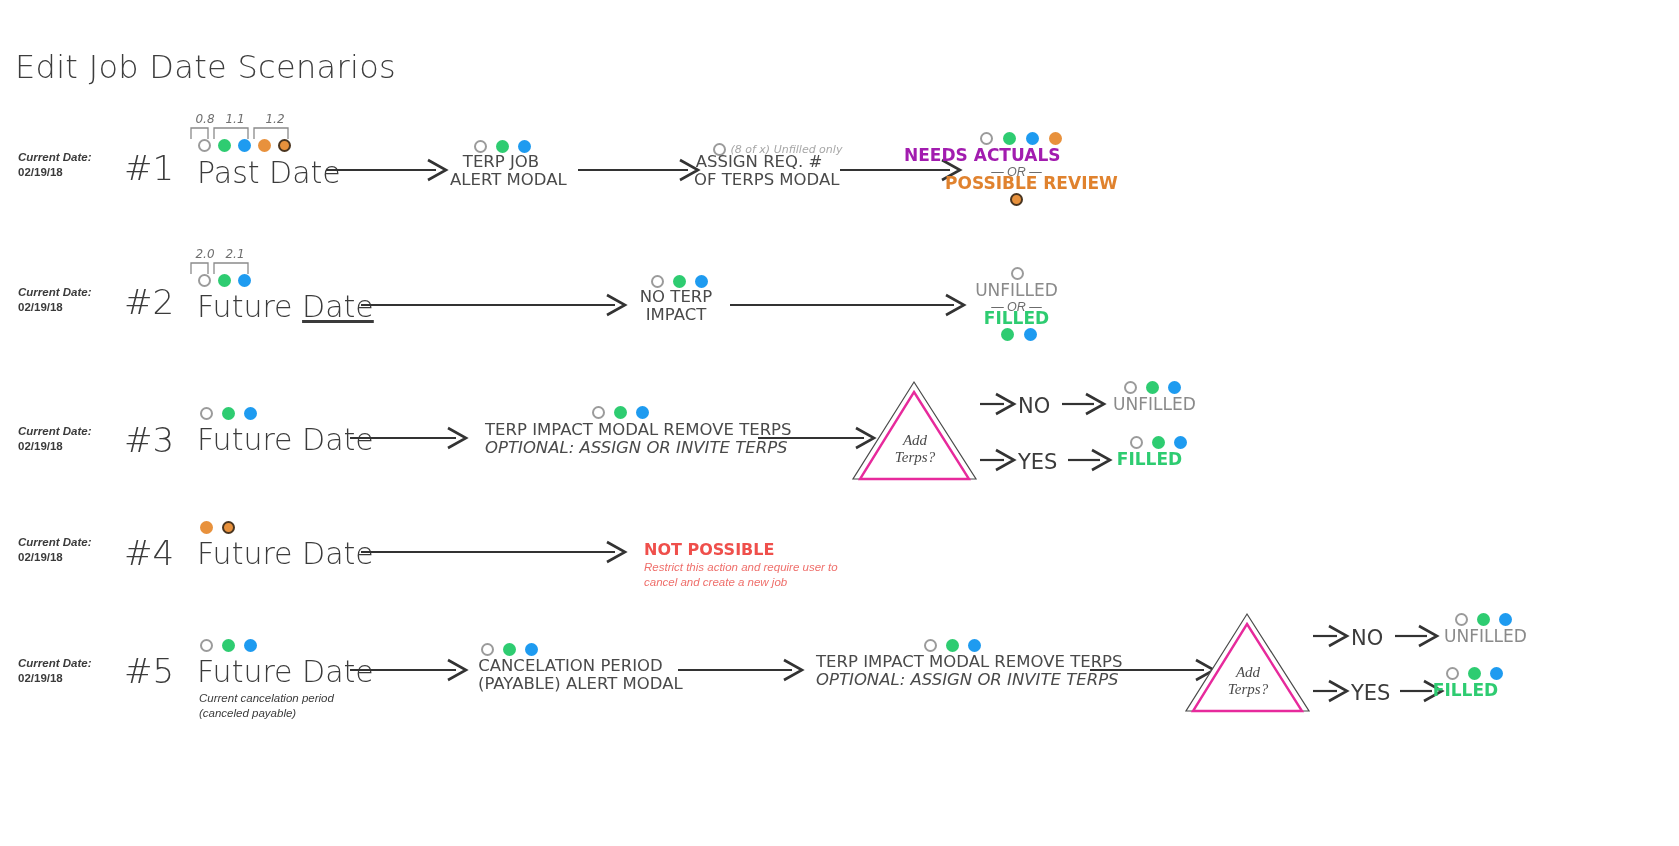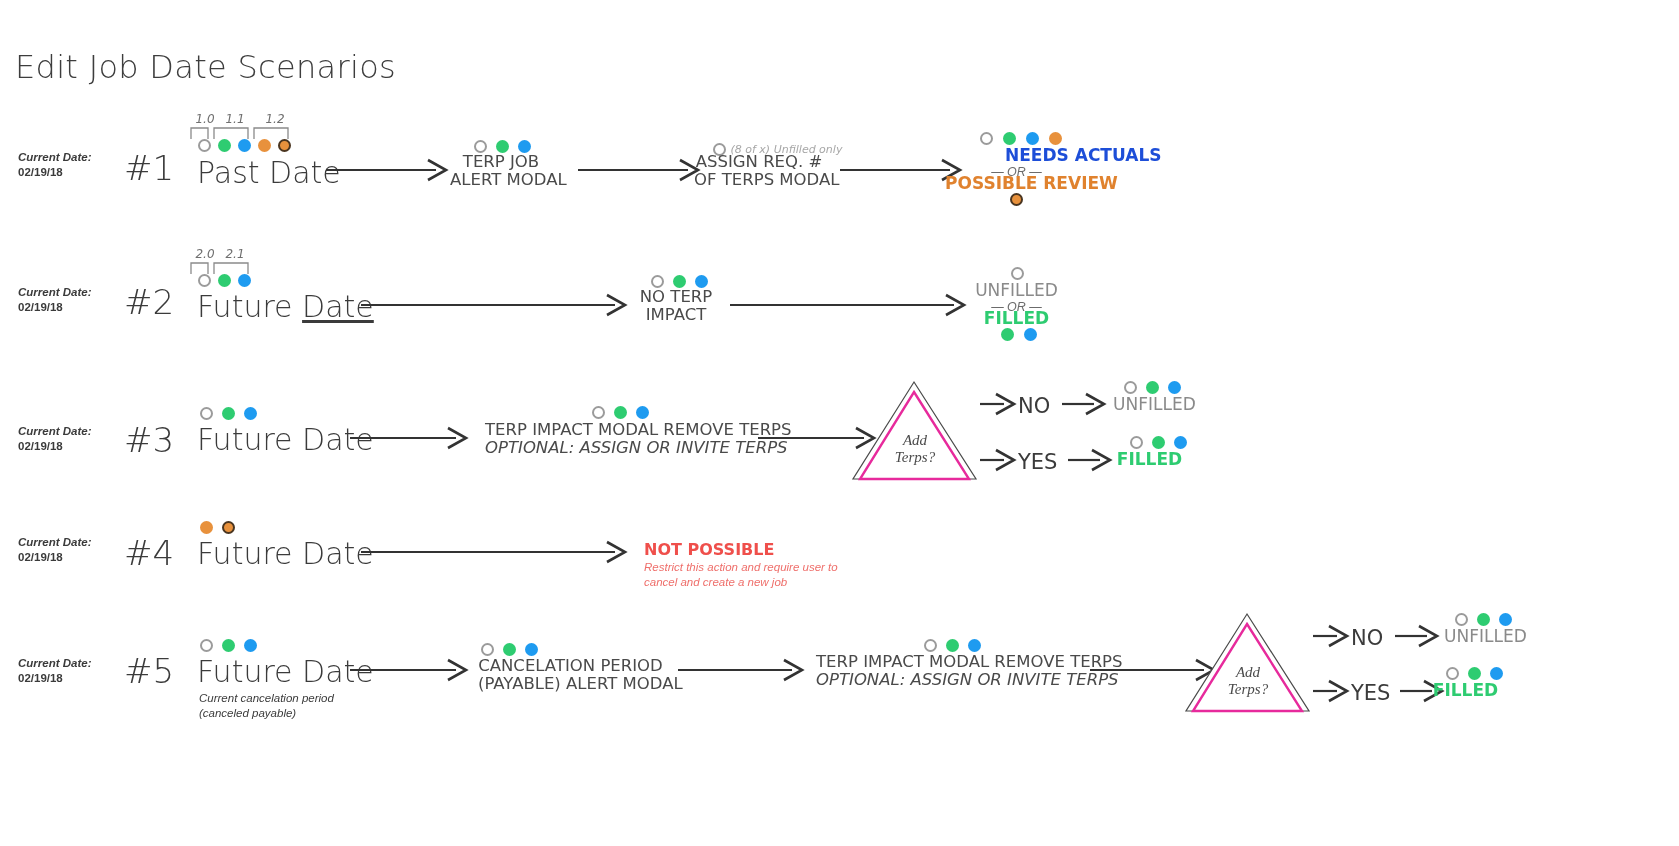--- a/index.html
+++ b/index.html
@@ -76,21 +76,21 @@
 <div class="canvas">
 
   <div class="abs page-title">Edit Job Date Scenarios</div>
 
   <div class="abs datelbl" style="left:18px;top:150px;">
     <div>Current Date:</div>
     <div class="d2">02/19/18</div>
   </div>
   <div class="abs scn-num" style="left:124px;top:148px;">#1</div>
 
-  <div class="abs brk-num" style="left:190px;top:112px;width:30px;">1.0</div>
+  <div class="abs brk-num" style="left:190px;top:112px;width:30px;">0.8</div>
   <div class="abs brk-num" style="left:220px;top:112px;width:30px;">1.1</div>
   <div class="abs brk-num" style="left:260px;top:112px;width:30px;">1.2</div>
   <svg class="abs" style="left:190px;top:126px;" width="110" height="14">
     <path d="M1,13 L1,2 L18,2 L18,13" fill="none" stroke="#8a8a8a" stroke-width="1.3"></path>
     <path d="M24,13 L24,2 L58,2 L58,13" fill="none" stroke="#8a8a8a" stroke-width="1.3"></path>
     <path d="M64,13 L64,2 L98,2 L98,13" fill="none" stroke="#8a8a8a" stroke-width="1.3"></path>
   </svg>
 
   <div class="abs dotrow" style="left:198px;top:139px;gap:7px;">
     <span class="dot gray"></span>
@@ -134,21 +134,21 @@
     <line x1="0" y1="12" x2="110" y2="12" stroke="#333" stroke-width="2.2"></line>
     <polyline points="102,2 120,12 102,22" fill="none" stroke="#333" stroke-width="2.6"></polyline>
   </svg>
 
   <div class="abs dotrow" style="left:980px;top:132px;gap:10px;">
     <span class="dot gray"></span>
     <span class="dot green"></span>
     <span class="dot blue"></span>
     <span class="dot orange"></span>
   </div>
-  <div class="abs state-label bold" style="left:1005px;top:146px;width:133px;color:#1d4ed8;">NEEDS ACTUALS</div>
+  <div class="abs state-label bold" style="left:904px;top:146px;width:133px;color:#a21caf;">NEEDS ACTUALS</div>
   <div class="abs or-sep" style="left:950px;top:164px;width:133px;">— OR —</div>
   <div class="abs state-label bold" style="left:945px;top:174px;width:143px;color:#e0822e;">POSSIBLE REVIEW</div>
   <div class="abs dotrow" style="left:1010px;top:193px;">
     <span class="dot darkorange"></span>
   </div>
 
   <div class="abs datelbl" style="left:18px;top:285px;">
     <div>Current Date:</div>
     <div class="d2">02/19/18</div>
   </div>

